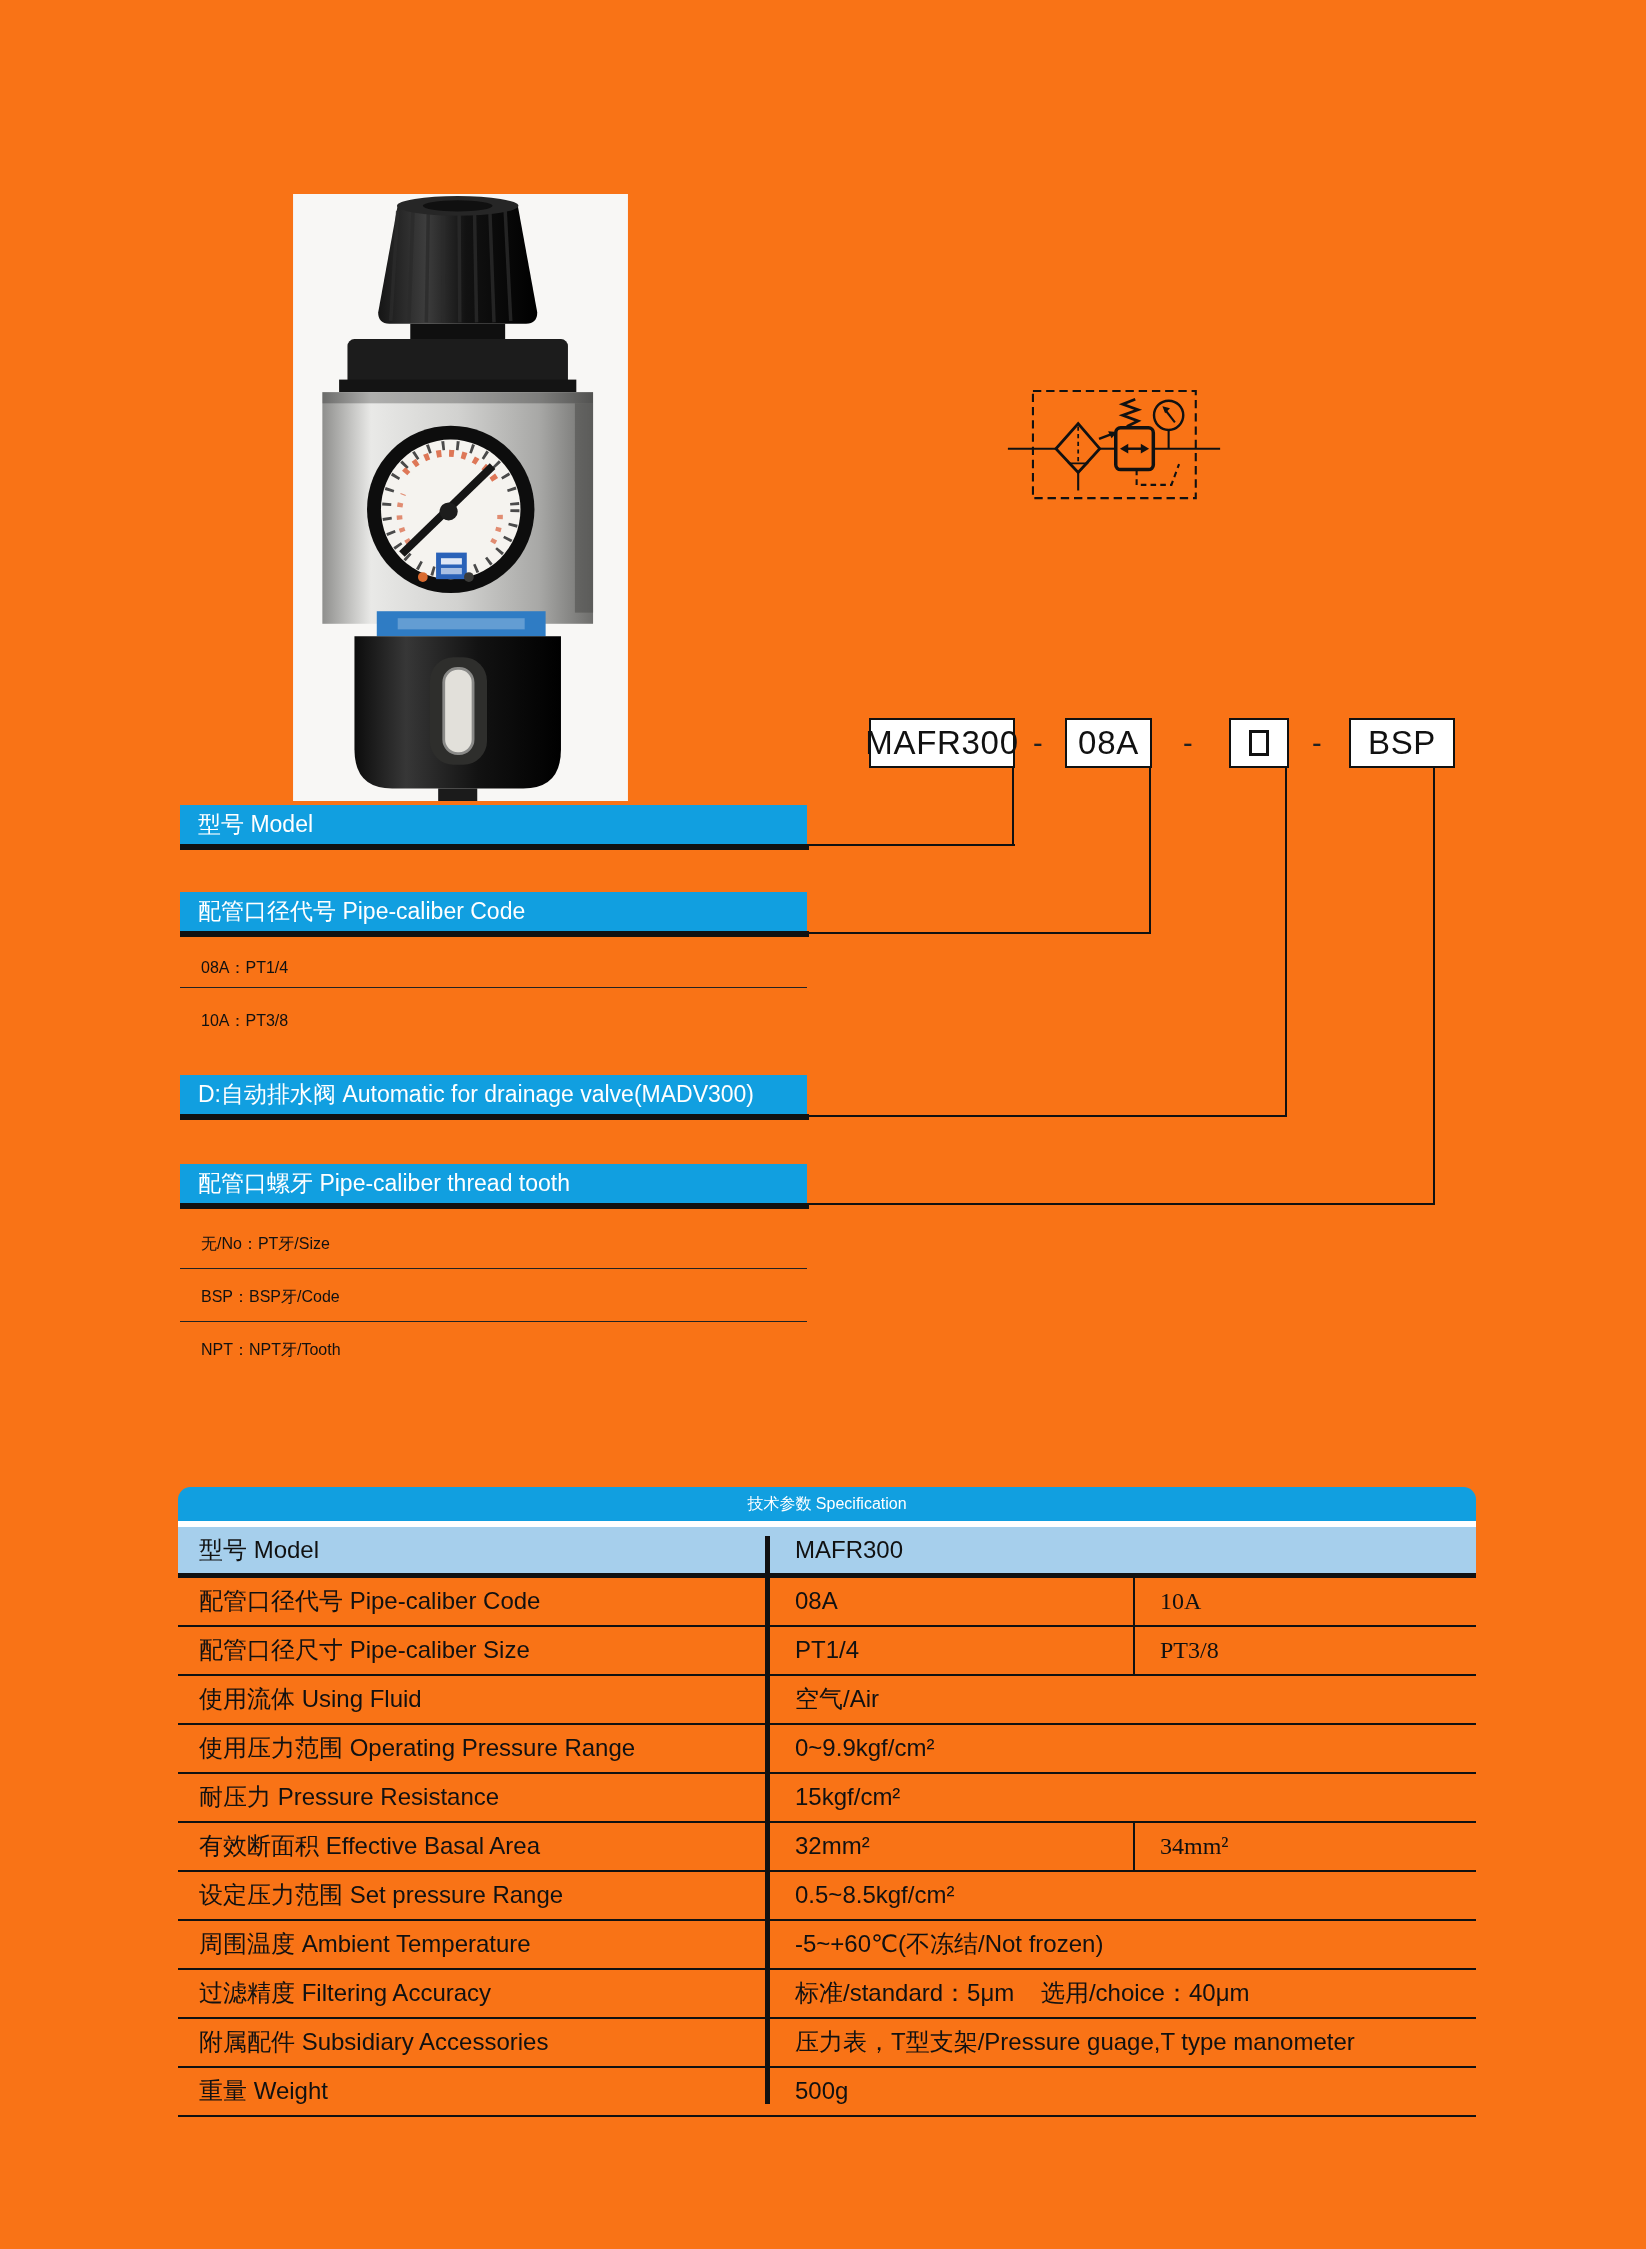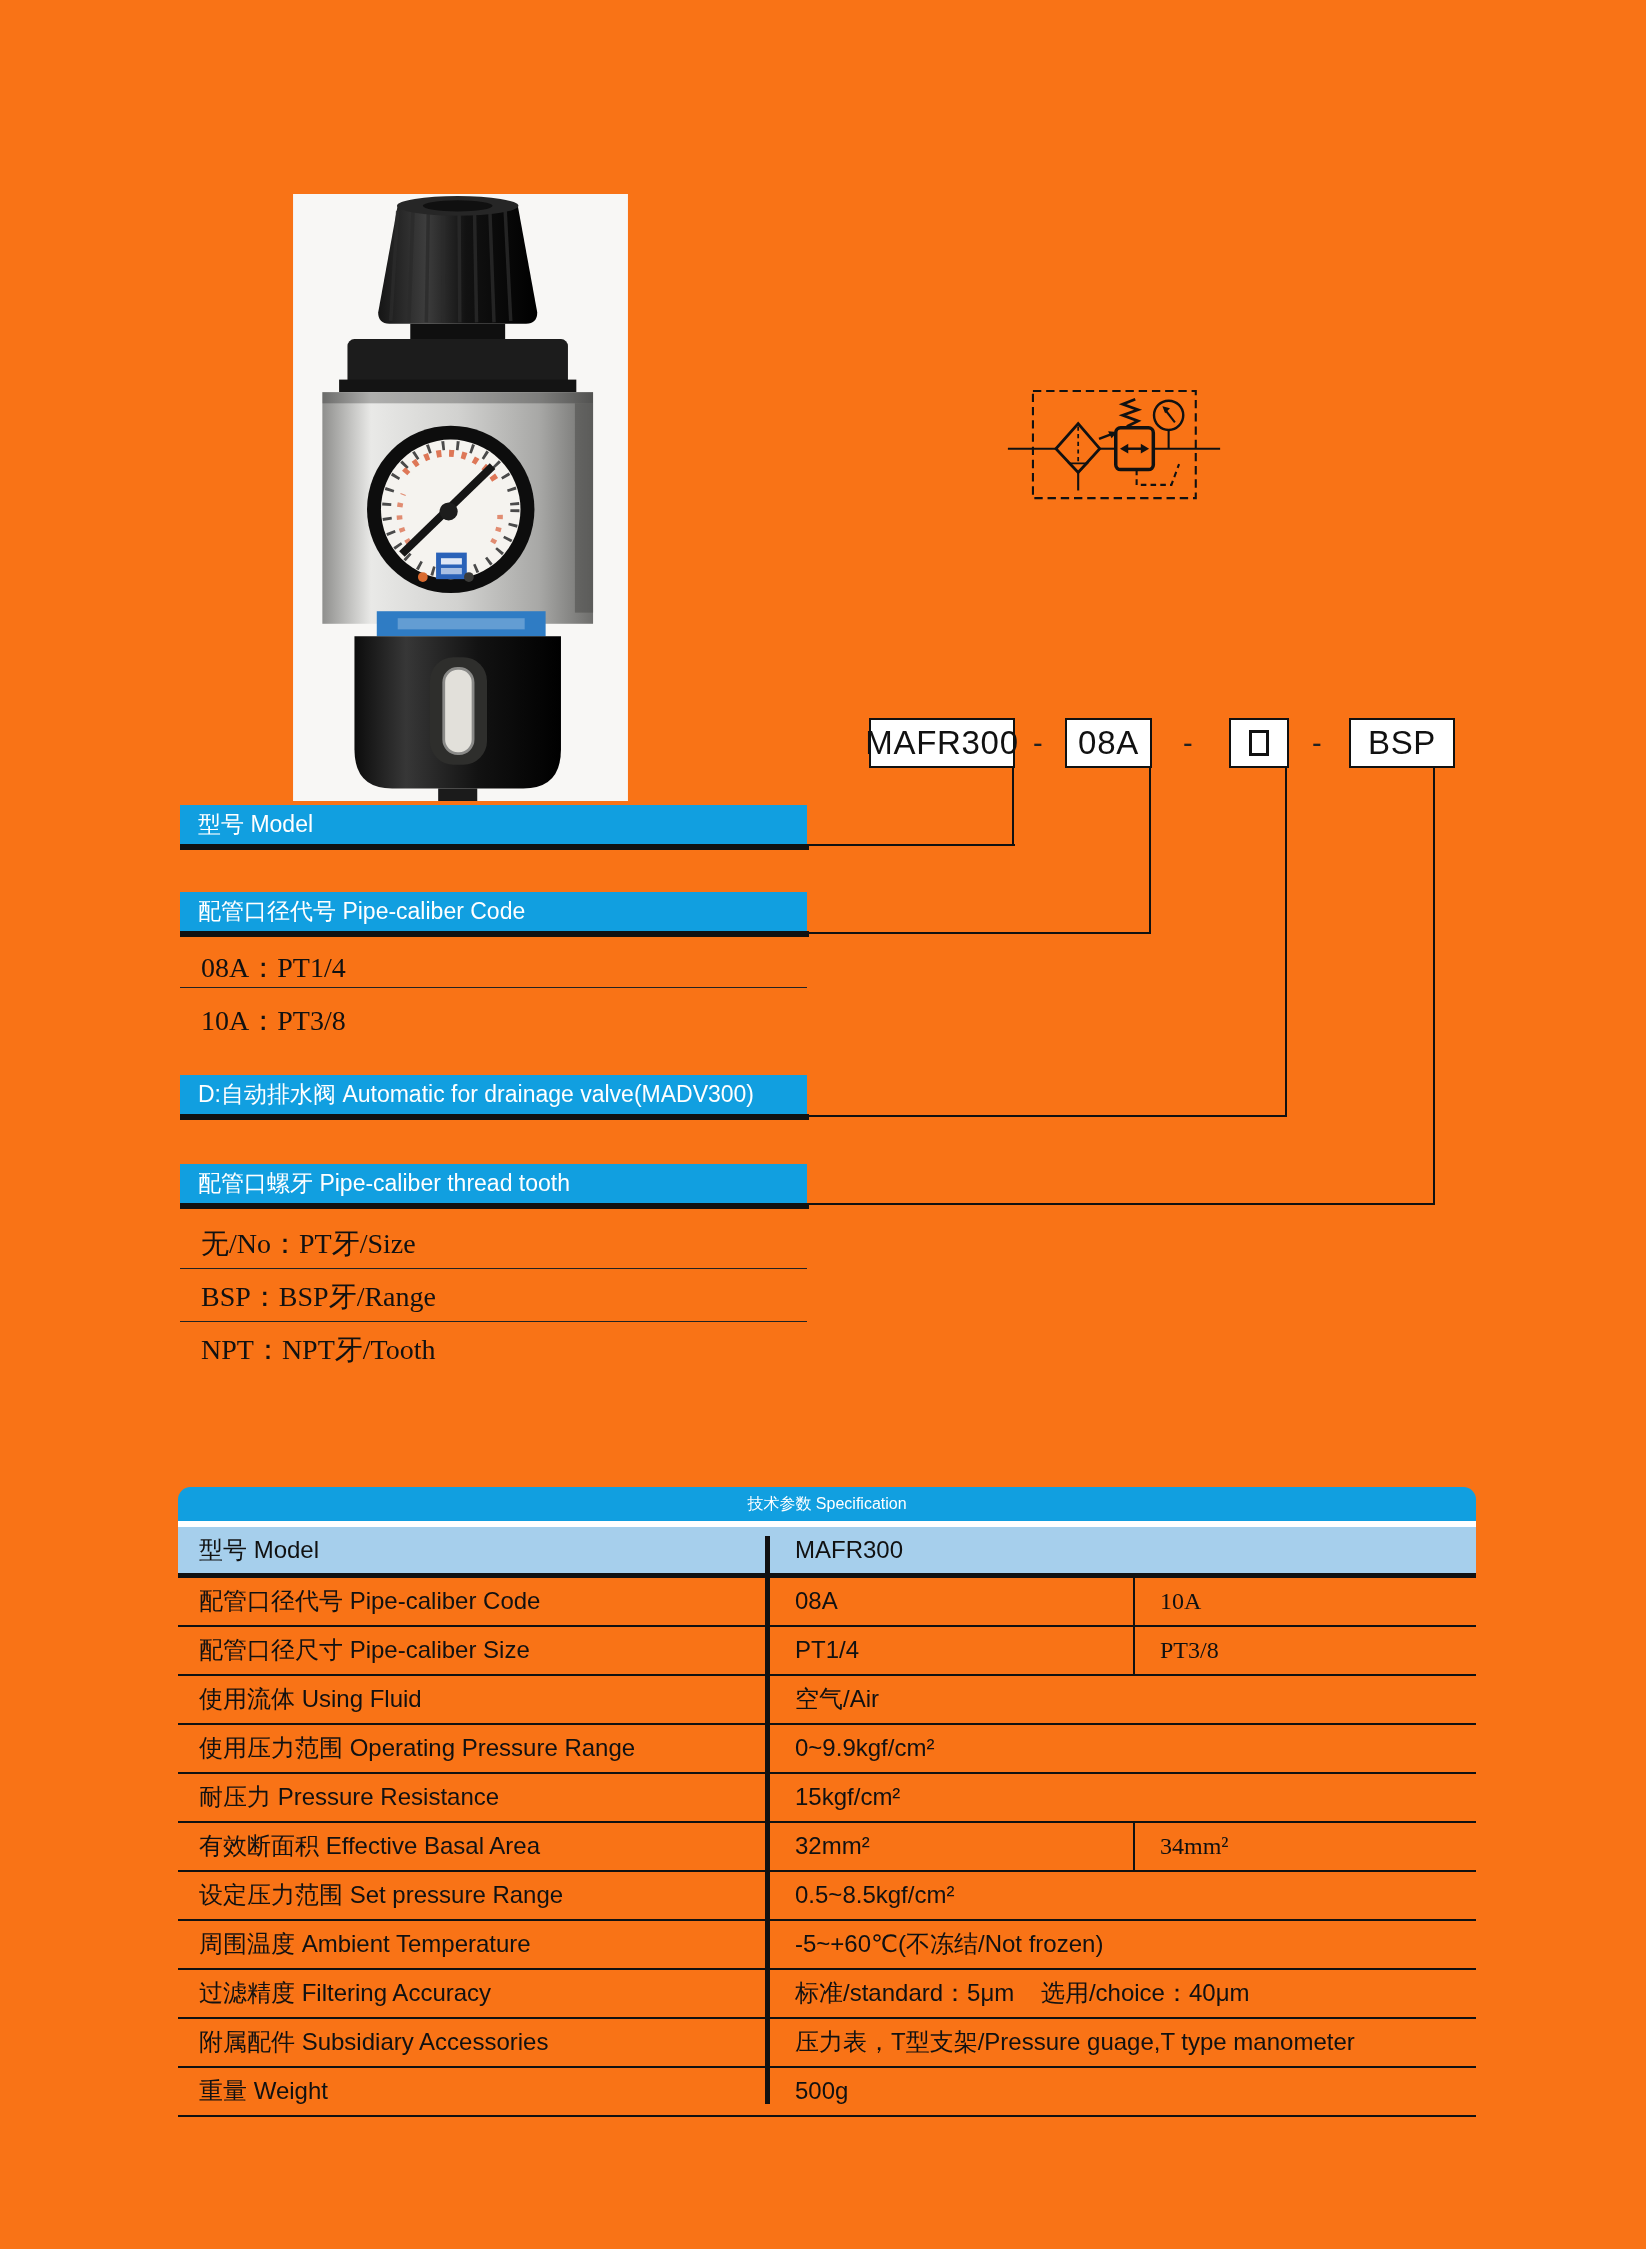--- a/index.html
+++ b/index.html
@@ -22,22 +22,22 @@
   
   .bar{
     position:absolute;left:180px;width:627px;height:39px;background:#119fe0;
     color:#ffffff;font-size:23px;display:flex;align-items:center;
     padding-left:18px;box-sizing:border-box;white-space:nowrap;
   }
   .bar-u{position:absolute;left:180px;width:629px;height:5.6px;background:#111;}
   .ext{position:absolute;height:2.1px;background:#111;}
   .vln{position:absolute;width:2.1px;background:#111;}
   .opt{
-    position:absolute;left:201px;font-size:28px;color:#111;height:36px;
-    display:flex;align-items:center;white-space:nowrap;font-family:Liberation Serif, serif;
+    position:absolute;left:201px;font-size:16px;color:#111;height:36px;
+    display:flex;align-items:center;white-space:nowrap;
   }
   .optline{position:absolute;left:180px;width:627px;height:1.4px;background:#222;}
   
   .spec{position:absolute;left:178px;top:1487px;width:1298px;}
   .spec-head{
     height:34px;background:#119fe0;border-radius:12.5px 12.5px 0 0;color:#fff;
     display:flex;align-items:center;justify-content:center;font-size:16px;
   }
   .spec-gap{height:5.6px;background:#fff;}
   .srow{display:flex;height:47px;border-bottom:2.1px solid #111;font-size:24px;align-items:stretch;}
@@ -194,21 +194,21 @@
   <div class="optline" style="top:987px"></div>
   <div class="opt" style="top:1003px">10A：PT3/8</div>
 
   <div class="bar" style="top:1075px">D:自动排水阀 Automatic for drainage valve(MADV300)</div>
   <div class="bar-u" style="top:1114px"></div>
 
   <div class="bar" style="top:1164px">配管口螺牙 Pipe-caliber thread tooth</div>
   <div class="bar-u" style="top:1203px"></div>
   <div class="opt" style="top:1226px">无/No：PT牙/Size</div>
   <div class="optline" style="top:1268px"></div>
-  <div class="opt" style="top:1279px">BSP：BSP牙/Range</div>
+  <div class="opt" style="top:1279px">BSP：BSP牙/Code</div>
   <div class="optline" style="top:1321px"></div>
   <div class="opt" style="top:1332px">NPT：NPT牙/Tooth</div>
 
   <div class="spec">
     <div class="spec-head">技术参数 Specification</div>
     <div class="spec-gap"></div>
 
     <div class="srow model">
       <div class="lab">型号 Model</div>
       <div class="vals">

